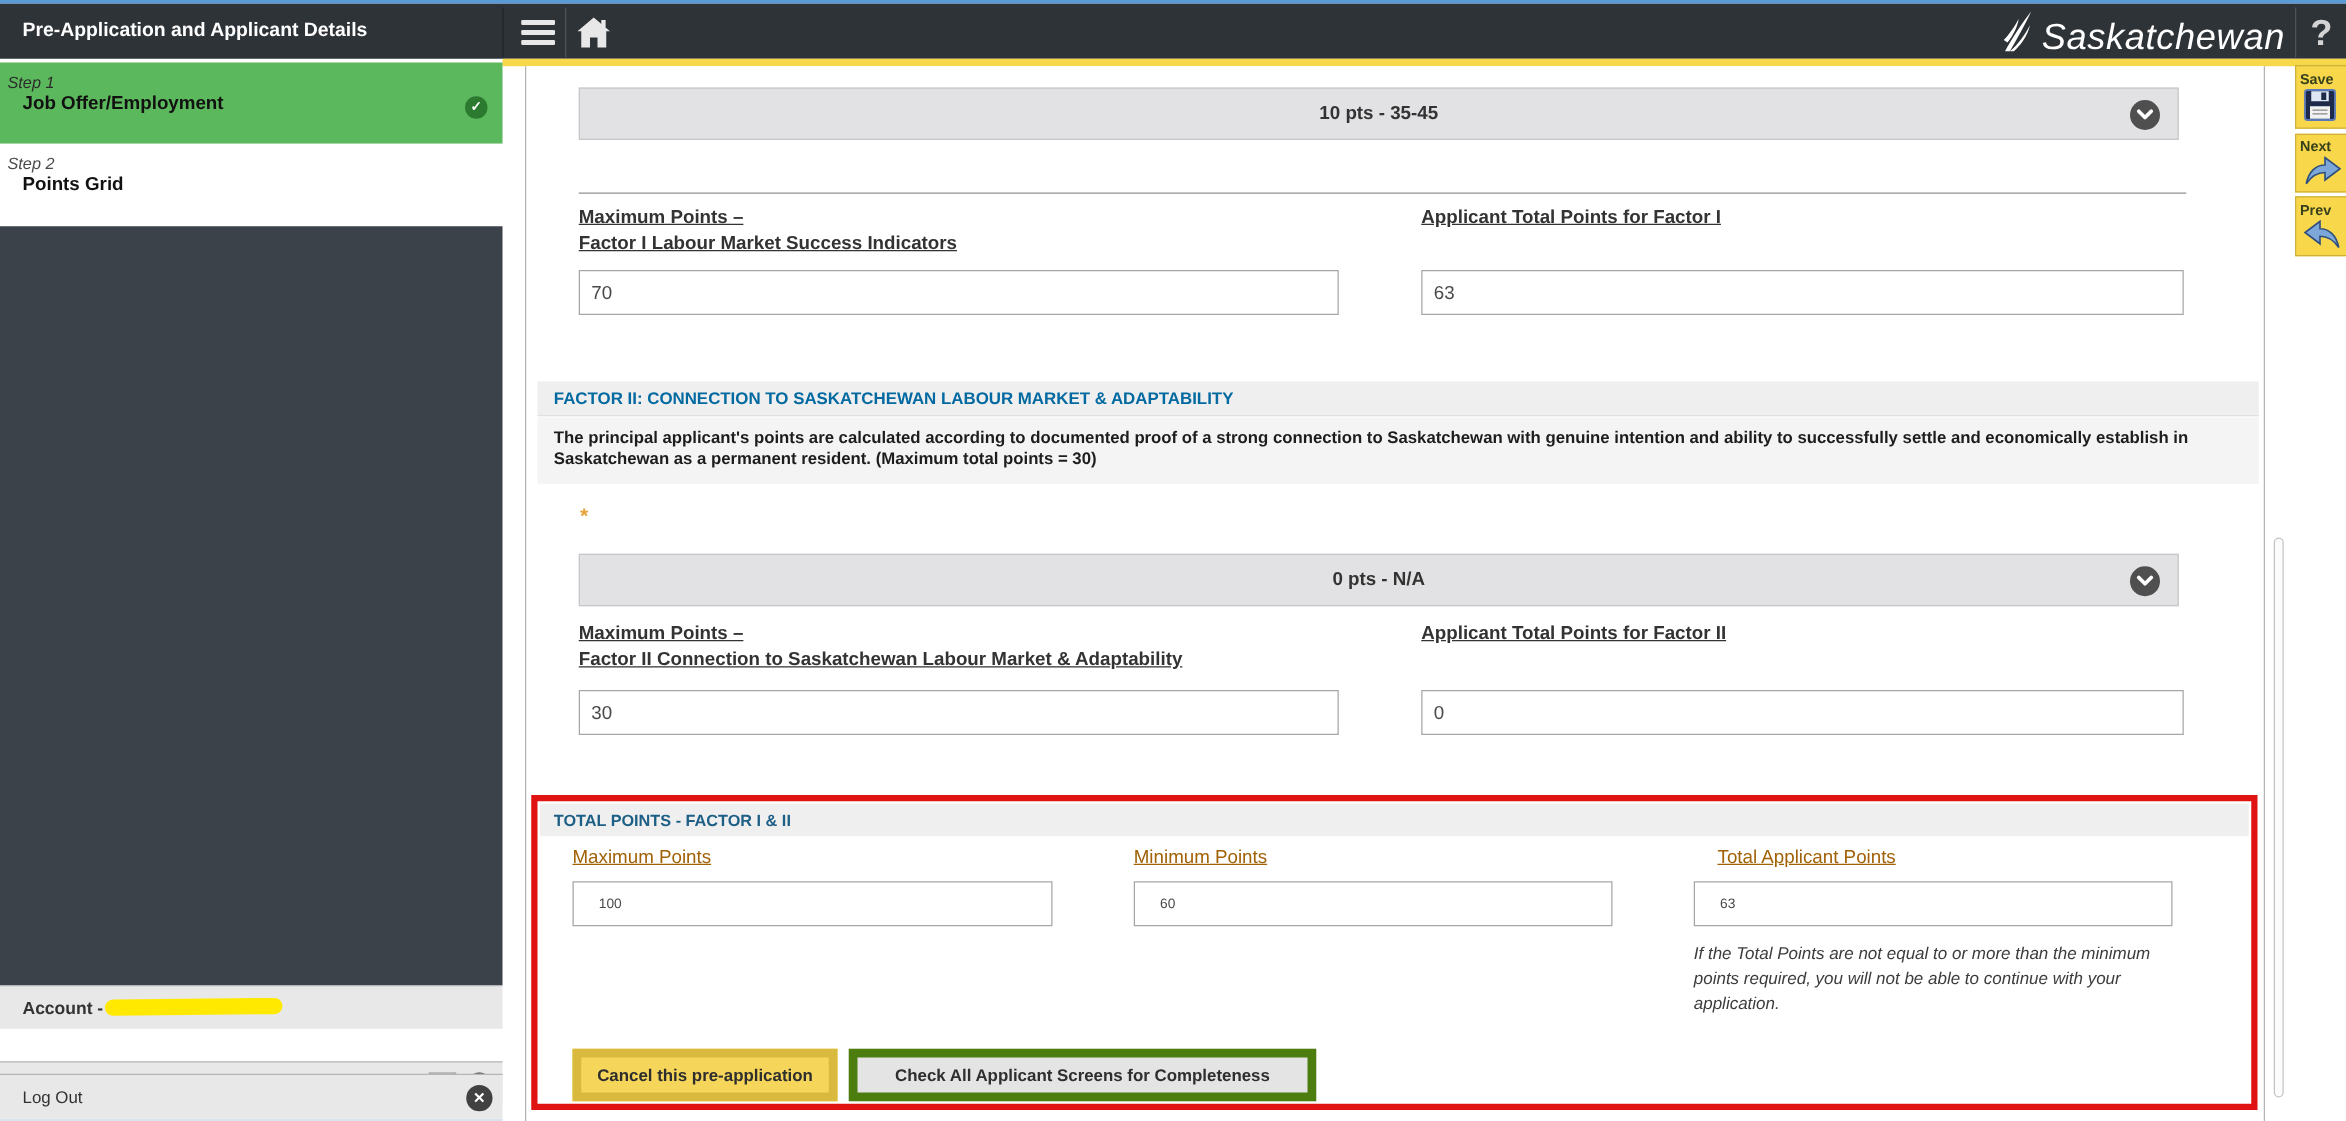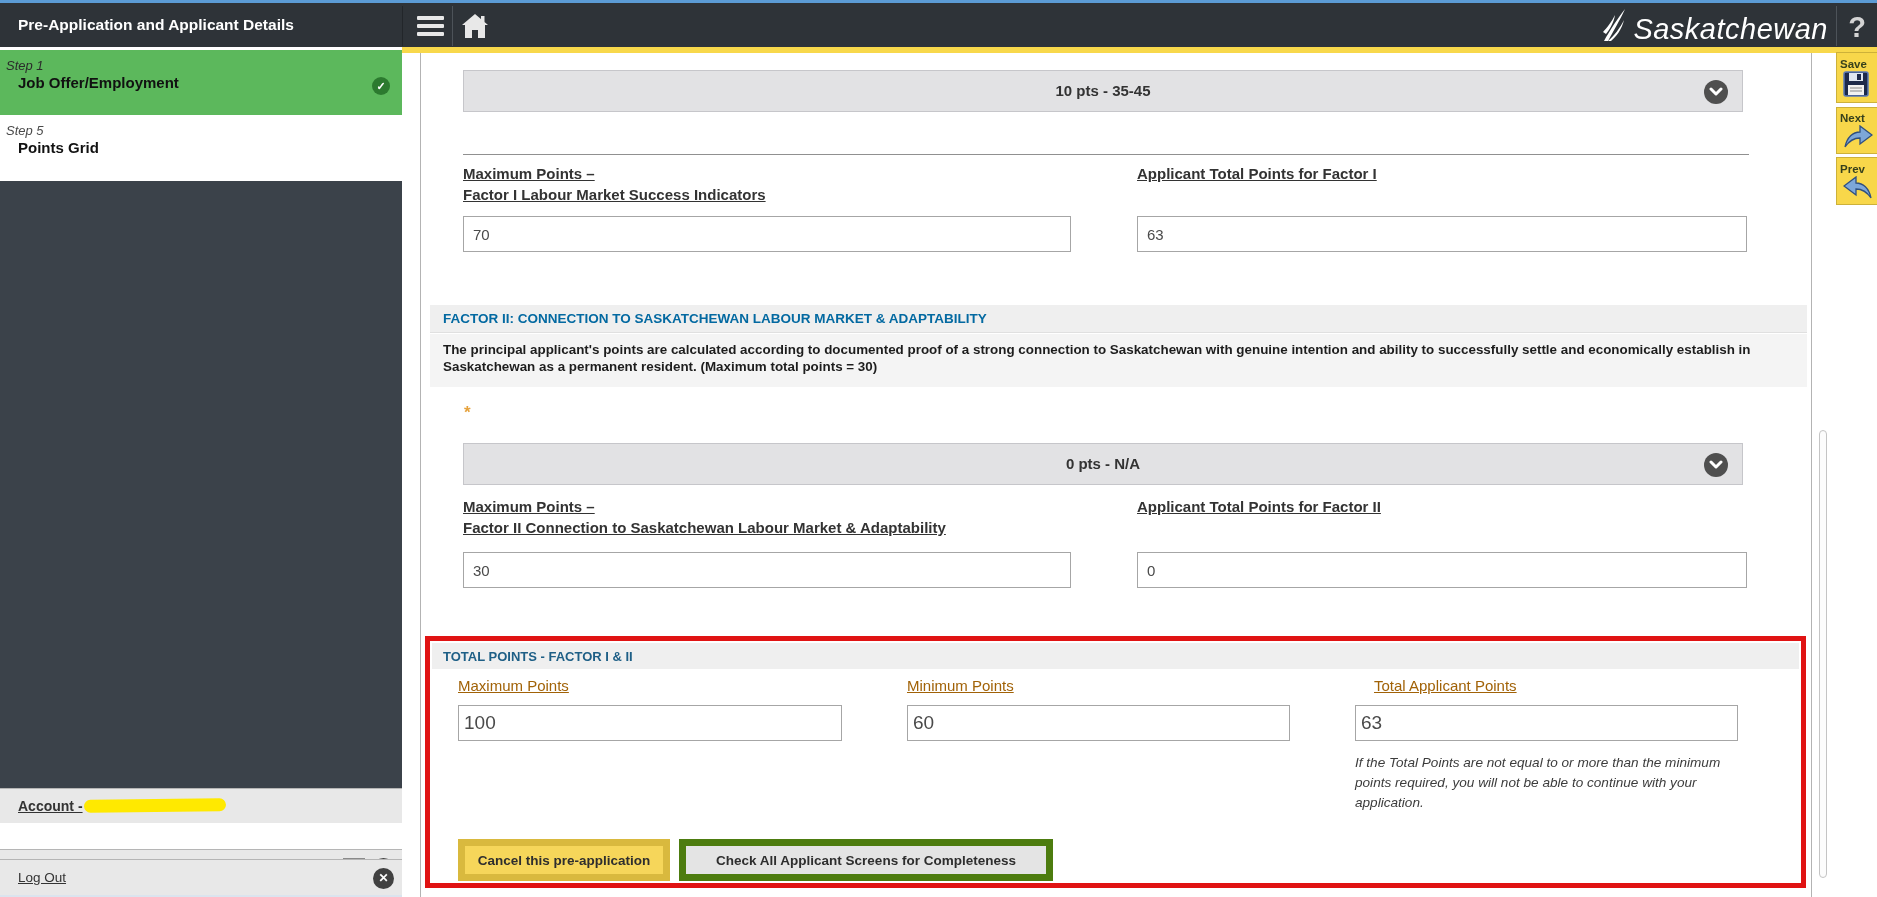--- a/index.html
+++ b/index.html
@@ -25,21 +25,21 @@
   .step1 { position:absolute; left:0; top:50px; width:402px; height:65px; background:#5cb85c; }
   .step2 { position:absolute; left:0; top:115px; width:402px; height:66px; background:#fff; }
   .step-kicker { display:block; font-style:italic; font-size:13px; color:#2b2b2b; padding:8px 0 1px 6px; }
   .step-label { display:block; font-weight:bold; font-size:15px; color:#111; padding-left:18px; }
   .step-check { position:absolute; right:12px; top:27px; width:18px; height:18px; border-radius:50%; background:#2c7a2f; color:#fff; font-size:11px; line-height:18px; text-align:center; font-weight:bold; }
   .side-dark { position:absolute; left:0; top:181px; width:402px; height:607px; background:#3b424a; }
   .side-row { position:absolute; left:0; width:402px; background:#e8e8e8; border-top:1px solid #b5b5b5; }
   .row-account { top:788px; height:35px; }
   .row-notif { top:849px; height:36px; }
   .row-logout { top:859px; height:36px; }
-  .side-row .rowtext { position:absolute; left:18px; top:0; height:100%; display:flex; align-items:center; font-size:13.5px; color:#333;text-decoration:underline; }
+  .side-row .rowtext { position:absolute; left:18px; top:0; height:100%; display:flex; align-items:center; font-size:13.5px; color:#333; }
   .row-account .rowtext { font-weight:bold; font-size:14px; }
   .redaction { position:absolute; left:84px; top:10px; width:142px; height:13px; background:#ffe900; border-radius:7px; transform:rotate(-0.6deg); }
   .zero-badge { position:absolute; right:37px; top:8px; width:22px; height:20px; background:#f6f6f6; border:1px solid #8a8a8a; font-size:12px; color:#333; text-align:center; line-height:19px; }
   .circle-ic { position:absolute; right:8px; width:21px; height:21px; border-radius:50%; background:#414141; color:#fff; text-align:center; font-size:11px; line-height:21px; font-weight:bold; cursor:pointer; }
   .row-notif .circle-ic { top:8px; }
   .row-logout .circle-ic { top:8px; font-size:12px; }
   .side-bottom-edge { position:absolute; left:0; top:895px; width:402px; height:2px; background:#dbe4ee; }
 
   
   .navbtn { position:absolute; left:1836px; width:45px; background:#f8d74a; border:1px solid #cdb139; text-align:left; cursor:pointer; }
@@ -73,21 +73,21 @@
   .secband { position:absolute; left:9px; width:1377px; background:#efefef; }
   .sb-head { height:28px; border-bottom:1px solid #e0e0e0; display:flex; align-items:center; padding-left:13px; font-size:13.5px; font-weight:bold; color:#0369a1; }
   .f2-head { top:252px; }
   .f2-desc { top:281px; height:53px; background:#f4f4f4; padding:7px 14px 0 13px; font-size:13.4px; font-weight:bold; color:#1d1d1d; line-height:17px; }
   .req-star { position:absolute; left:43px; top:350px; color:#e6a23c; font-size:17px; font-weight:bold; }
 
   .redbox { position:absolute; left:4px; top:583px; width:1381px; height:252px; border:5px solid #e01313; overflow:hidden; background:#fff; }
   .tp-head { position:absolute; left:2px; top:2px; width:1367px; height:26px; background:#efefef; display:flex; align-items:center; padding-left:11px; font-size:13px; font-weight:bold; color:#1e5f86; }
   .tp-label { position:absolute; top:36px; font-size:15px; font-weight:normal; color:#a16207; text-decoration:underline; }
   .tpl-max { left:28px; } .tpl-min { left:477px; } .tpl-tot { left:944px;text-align:center; }
-  .tp-input { position:absolute; top:64px; height:36px; border:1px solid #a6a6a6; font-family:"Liberation Sans",sans-serif; font-size:19px; color:#4a4a4a; padding-left:5px; }
+  .tp-input { position:absolute; top:64px; height:36px; border:1px solid #a6a6a6; font-family:"Liberation Sans",sans-serif; font-size:11px; color:#4a4a4a; padding-left:20px; }
   .tpi-max { left:28px; width:384px; } .tpi-min { left:477px; width:383px; } .tpi-tot { left:925px; width:383px; }
   .tp-note { position:absolute; left:925px; top:112px; width:396px; font-style:italic; font-size:13.6px; color:#3c3c3c; line-height:20px; }
   .actbtn { position:absolute; top:198px; height:42px; border:7px solid #4d7c0f; font-family:"Liberation Sans",sans-serif; font-size:13.5px; font-weight:bold; color:#2e2e2e; cursor:pointer; }
   .btn-cancel { left:28px; width:212px; background:#f6d65a; border-color:#d9b93e; }
   .btn-check { left:249px; width:374px; background:#e4e4e4; }
 
   .scroll-track { position:absolute; left:1819px; top:430px; width:8px; height:448px; background:#fcfcfc; border:1px solid #c4c4c4; border-radius:4px; }
 </style>
 </head>
 <body>
@@ -129,21 +129,21 @@
   </div>
 
   <div class="yellowstrip"></div>
 
   <div class="step1">
     <span class="step-kicker">Step 1</span>
     <span class="step-label">Job Offer/Employment</span>
     <span class="step-check">✓</span>
   </div>
   <div class="step2">
-    <span class="step-kicker" style="color:#4a4a4a;">Step 5</span>
+    <span class="step-kicker" style="color:#4a4a4a;">Step 2</span>
     <span class="step-label">Points Grid</span>
   </div>
   <div class="side-dark"></div>
 
   <div class="side-row row-account">
     <span class="rowtext">Account -</span>
     <span class="redaction"></span>
   </div>
   <div class="side-row row-notif">
     <span class="rowtext">Notifications</span>

